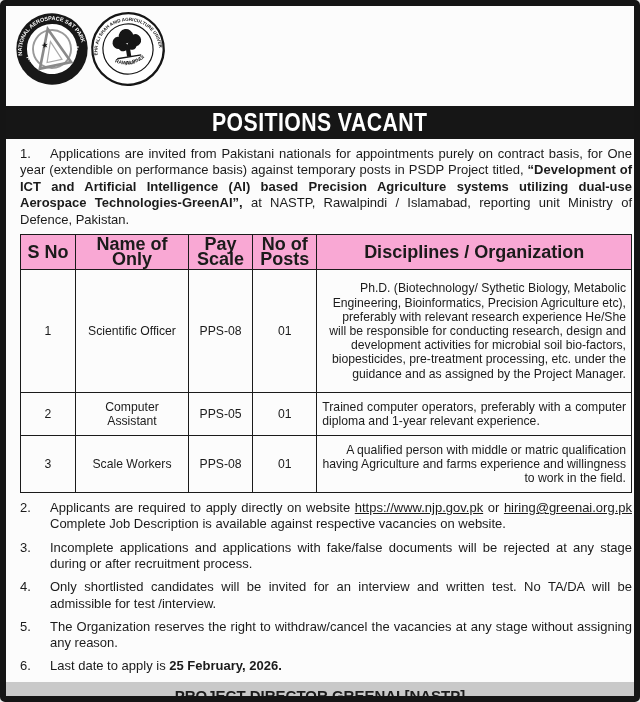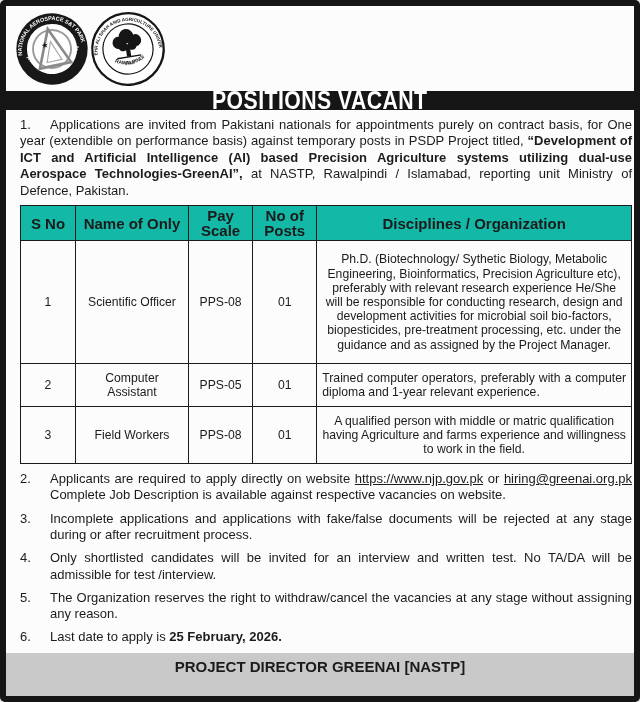--- a/index.html
+++ b/index.html
@@ -13,36 +13,36 @@
   
   .header{height:82px;display:flex;align-items:center;padding:2px 8px 0 8px;background:#fcfcfc;flex:0 0 auto;}
   .logo{width:76px;height:76px;flex:0 0 auto;}
   .logo svg{width:100%;height:100%;}
   .tilt-l{transform:rotate(-12deg);}
   .tilt-r{transform:rotate(-9deg);}
   .title-wrap{flex:1;text-align:center;overflow:visible;padding-top:2px;}
   .title-line{font-weight:bold;font-size:17.5px;line-height:25px;white-space:nowrap;
     transform:scale(0.80,1.12);transform-origin:50% 50%;letter-spacing:-0.2px;}
   
-  .banner{height:19px;background:#161616;color:#ffffff;text-align:center;flex:0 0 auto;
-    display:flex;align-items:center;justify-content:center;margin-top:1px;}
+  .banner{height:33px;background:#161616;color:#ffffff;text-align:center;flex:0 0 auto;
+    display:flex;align-items:center;justify-content:center;margin-top:16px;}
   .banner span{font-weight:bold;font-size:25px;letter-spacing:0.5px;white-space:nowrap;
     display:inline-block;transform:scaleX(0.85);}
   
   .content{flex:1;padding:7px 2px 0 14px;}
   .para{font-size:13px;line-height:16.4px;text-align:justify;}
   .para .inum{display:inline-block;width:30px;}
   .b{font-weight:bold;}
   
   table{width:100%;border-collapse:collapse;margin:6px 0 7px 0;}
   th,td{border:1.4px solid #1b1b1b;}
-  th{background:#14b8a6;font-size:15px;font-weight:bold;padding:2px 2px;text-align:center;line-height:15px;}
+  th{background:#f9a8d4;font-size:18px;font-weight:bold;padding:2px 2px;text-align:center;line-height:15px;}
   td{font-size:12.2px;padding:2px 5px;vertical-align:middle;line-height:14.2px;}
   td.c{text-align:center;}
-  td.qual{text-align:center;}
+  td.qual{text-align:right;}
   td.qual.just{text-align:justify;}
   tr.r1 td{height:118px;}
   tr.r2 td{height:38px;}
   tr.r3 td{height:52px;}
   
   .note{display:flex;font-size:13px;line-height:16.3px;margin:7px 0;}
   .note .num{flex:0 0 30px;}
   .note .txt{flex:1;text-align:justify;}
   .link{font-weight:normal;text-decoration:underline;}
   
@@ -141,21 +141,21 @@
         </tr>
         <tr class="r2">
           <td class="c">2</td>
           <td class="c">Computer Assistant</td>
           <td class="c">PPS-05</td>
           <td class="c">01</td>
           <td class="qual just">Trained computer operators, preferably with a computer diploma and 1-year relevant experience.</td>
         </tr>
         <tr class="r3">
           <td class="c">3</td>
-          <td class="c">Field Workers</td>
+          <td class="c">Scale Workers</td>
           <td class="c">PPS-08</td>
           <td class="c">01</td>
           <td class="qual">A qualified person with middle or matric qualification having Agriculture and farms experience and willingness to work in the field.</td>
         </tr>
       </tbody>
     </table>
 
     <div class="note">
       <span class="num">2.</span>
       <div class="txt">

